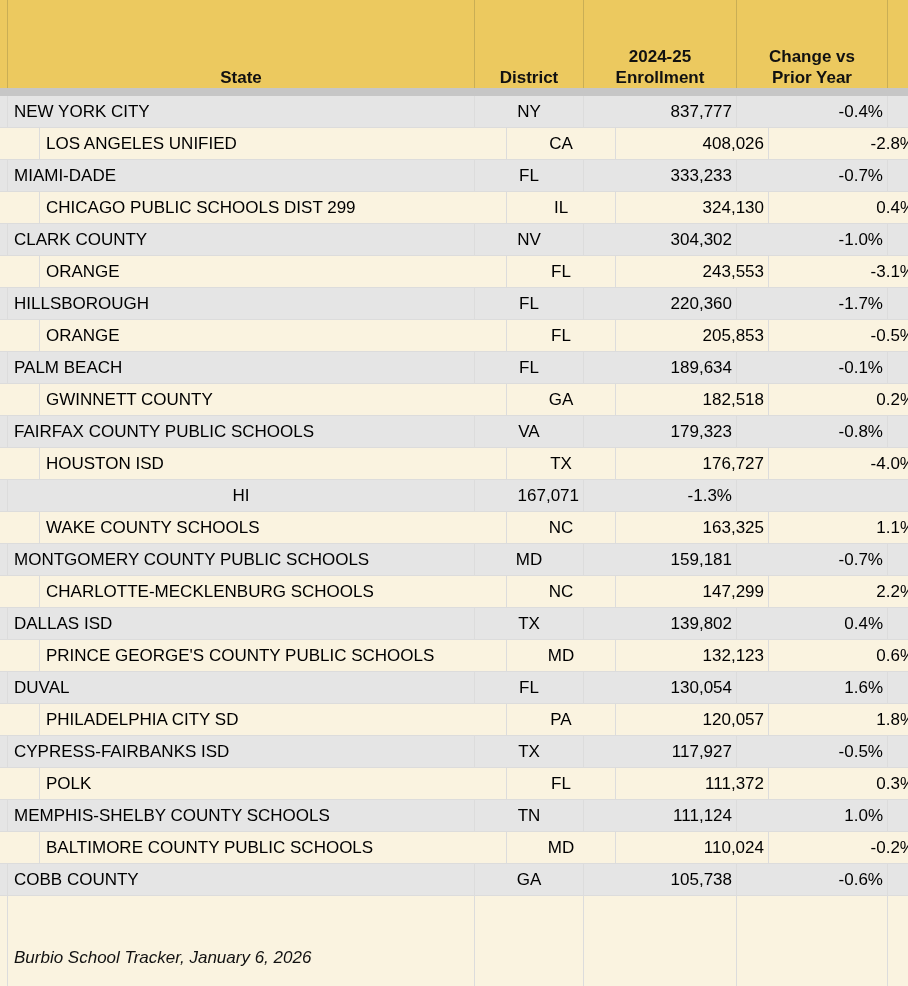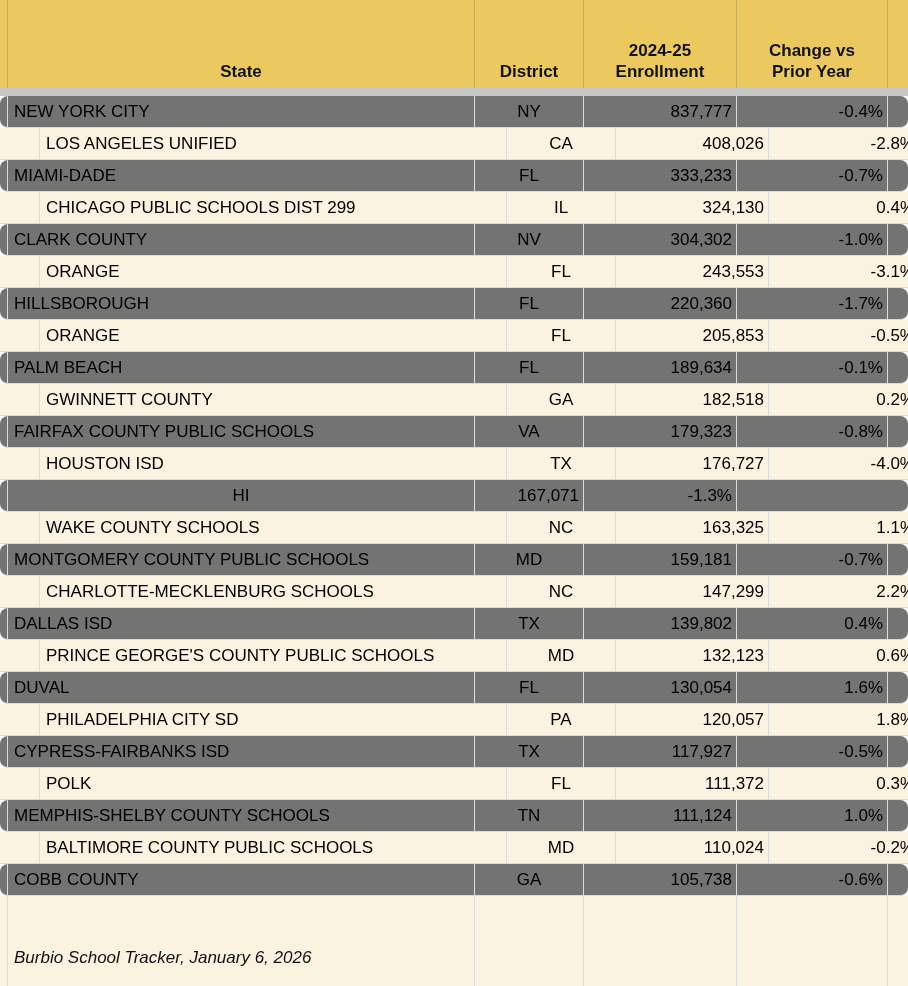--- a/index.html
+++ b/index.html
@@ -28,34 +28,33 @@
   .header-row { height: 88px; background: var(--header-bg, #ECC95F); }
   .header-row .cell { border-right: 1px solid var(--header-divider, #C9AE55); }
   .header-row .cell:last-child { border-right: none; }
   .header-row .hcell {
     align-items: flex-end;
     justify-content: center;
     text-align: center;
     font-weight: bold;
     font-size: 17px;
     line-height: 21px;
-    padding-bottom: 6px;
     color: #111;
   }
   .gray-band { height: 8px; background: var(--band, #C6C6C6); width: 908px; }
   
   .row {
     height: 32px;
     border-bottom: 1px solid var(--divider, #DCDCDC);
     box-sizing: border-box;
     font-size: 17px;
   }
   .row .cell { border-right: 1px solid var(--divider, #DCDCDC); height: 100%; }
   .row .cell:last-child { border-right: none; }
-  .row.odd  { background: #737373; border-radius: 8px; }
+  .row.odd  { background: #e5e5e5; }
   .row.even { background: var(--row-alt, #FAF3E0); padding-left: 32px; }
   .c-district { padding-left: 6px; justify-content: flex-start; }
   .c-state { justify-content: center; }
   .c-num { justify-content: flex-end; padding-right: 4px; }
   
   .footer-row { height: 114px; background: var(--row-alt, #FAF3E0); }
   .footer-row .cell { border-right: 1px solid var(--divider, #DCDCDC); height: 100%; }
   .footer-row .cell:last-child { border-right: none; }
   .f-note {
     align-items: flex-start;

